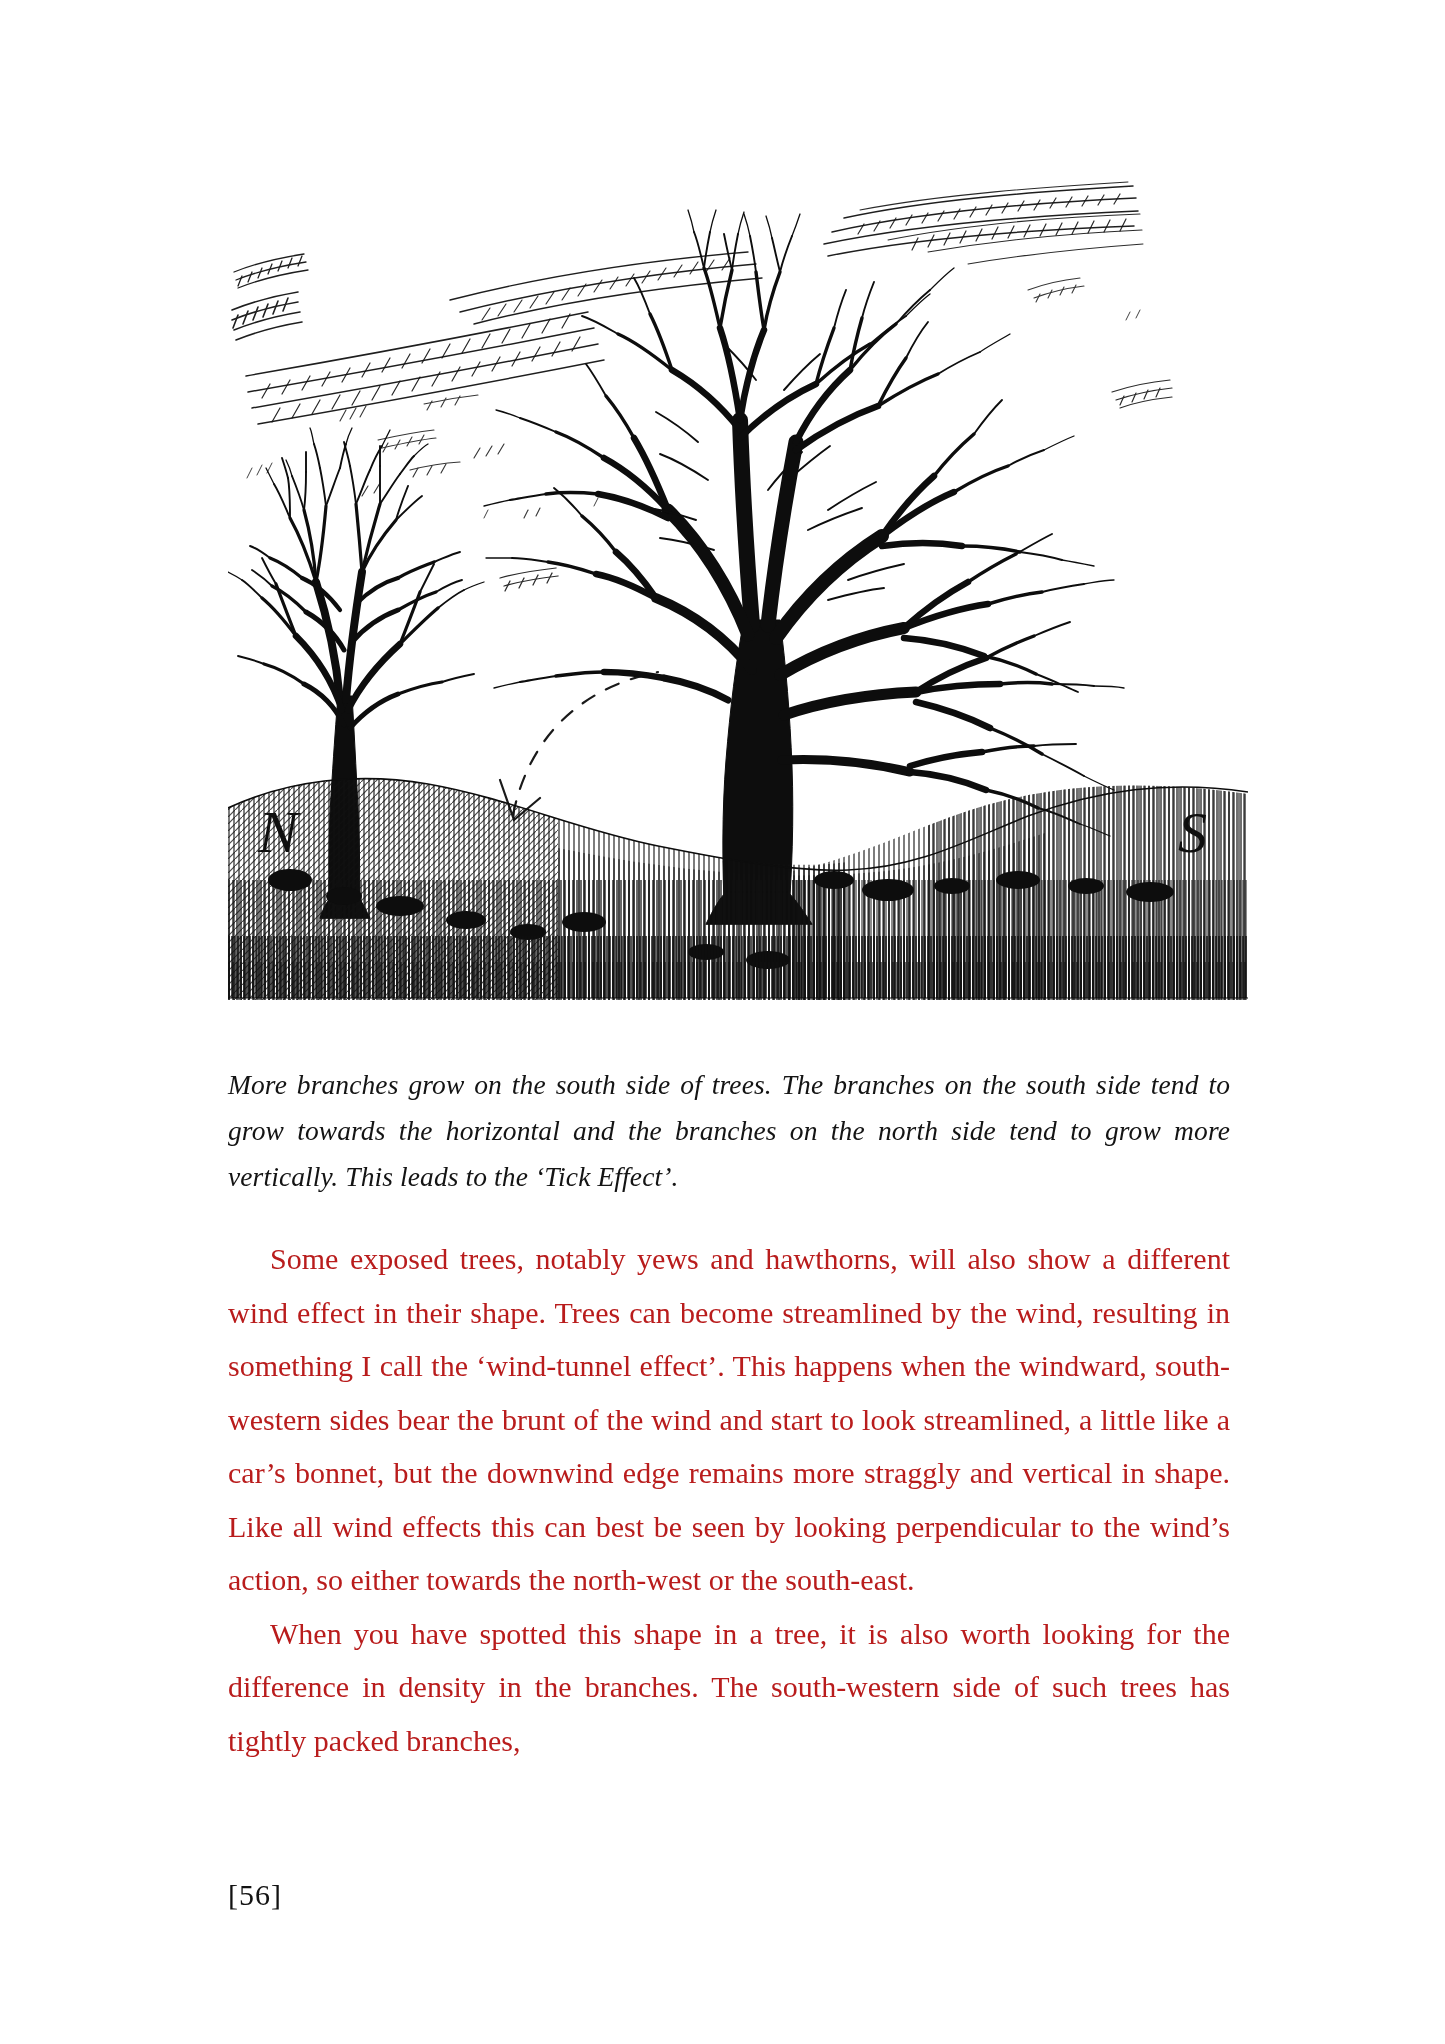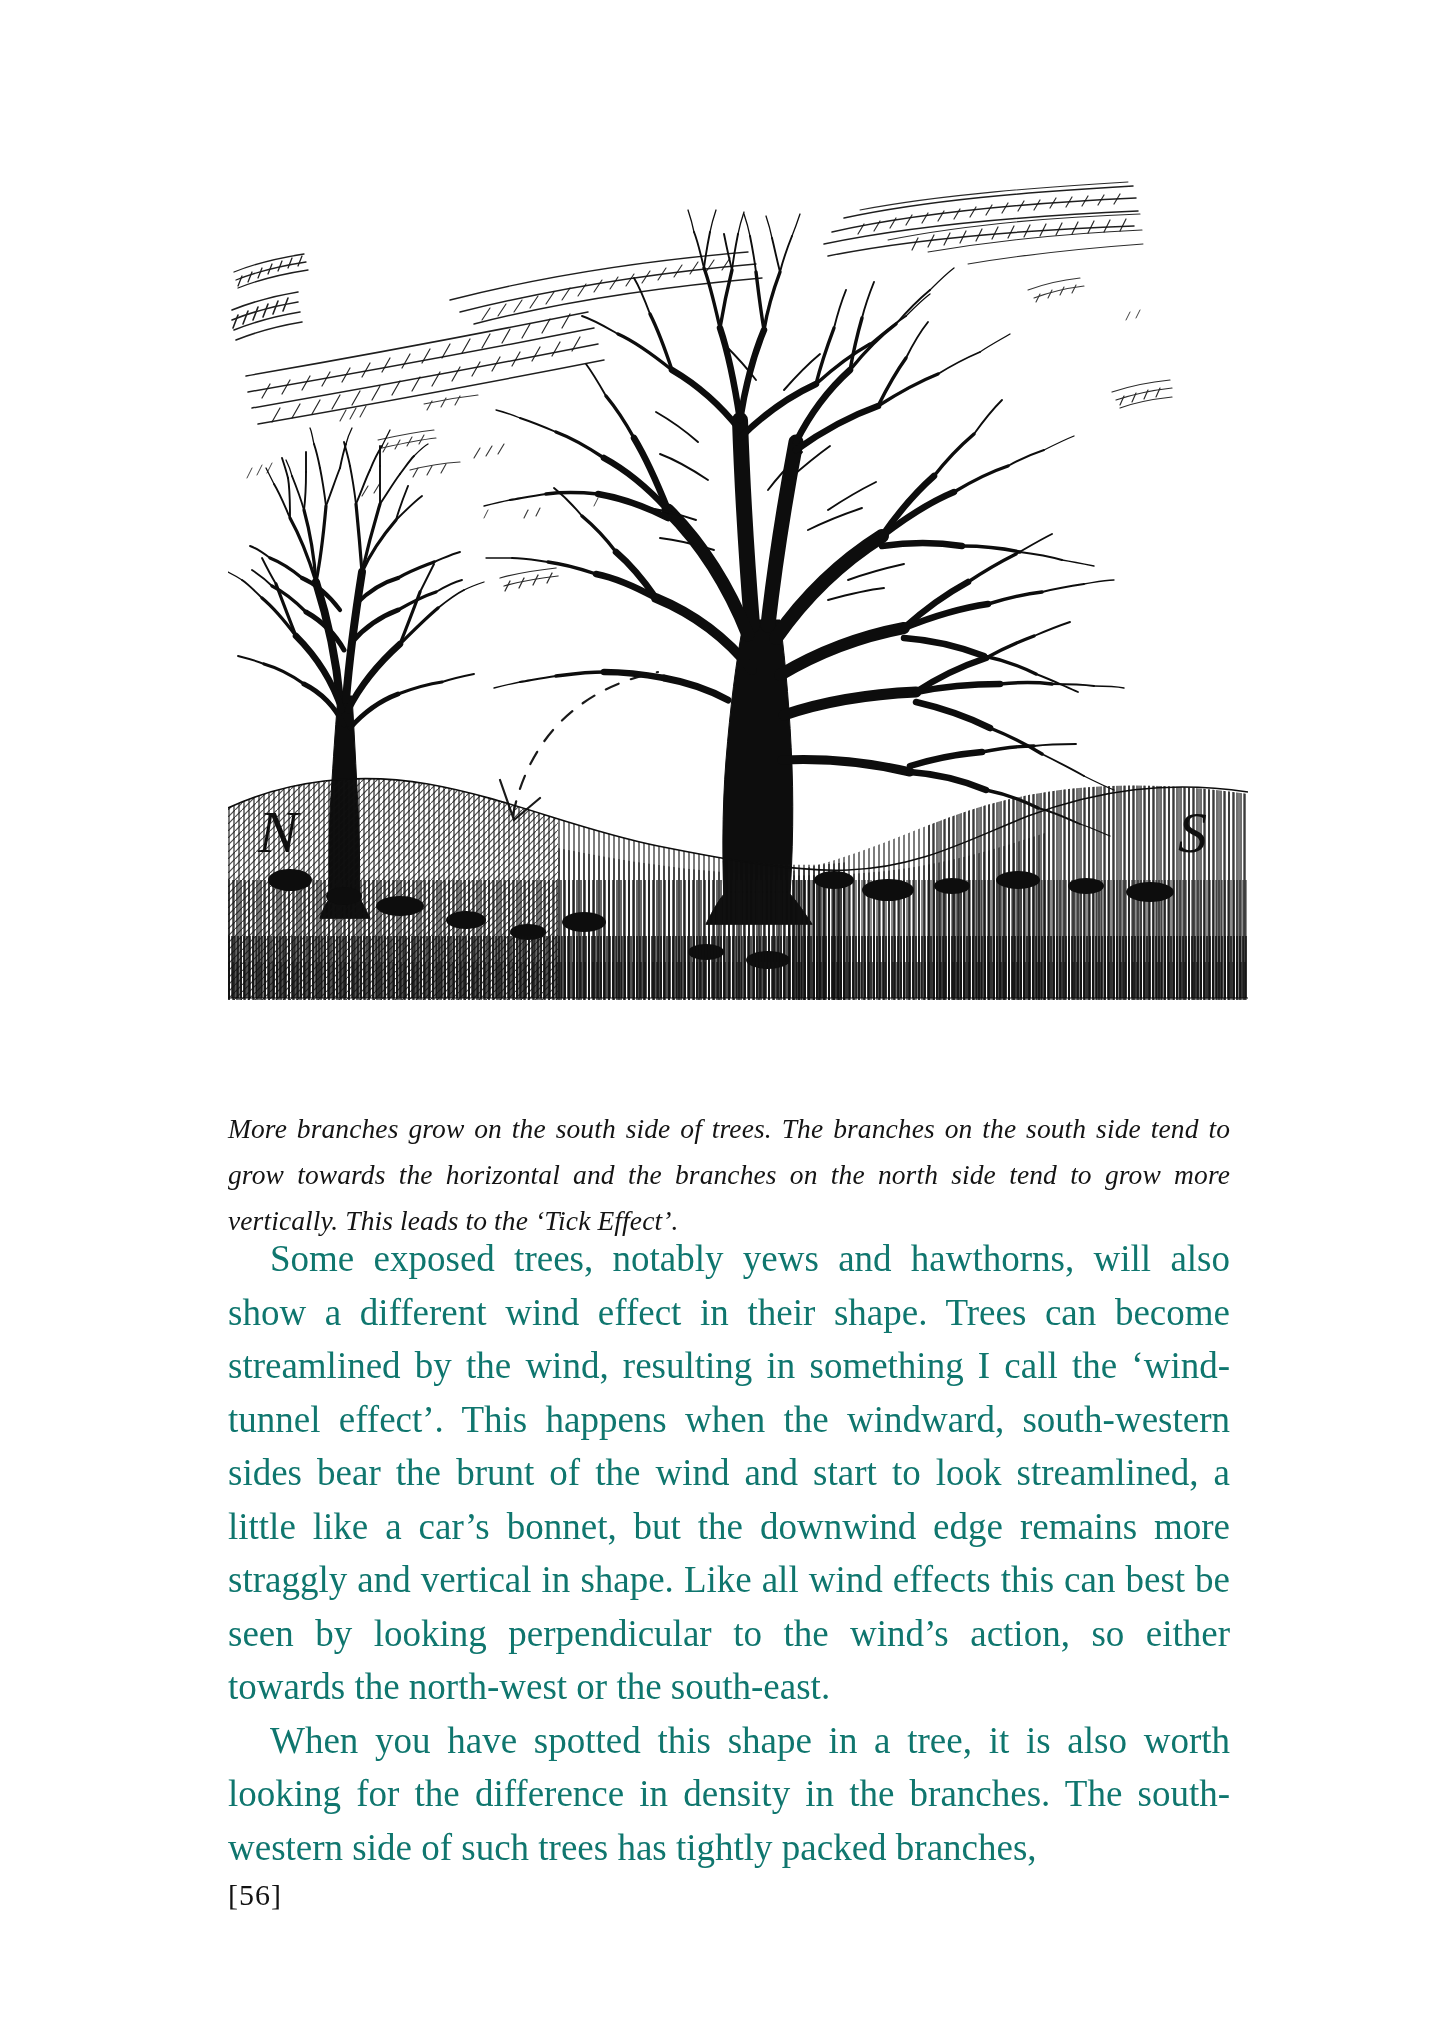--- a/index.html
+++ b/index.html
@@ -55,33 +55,32 @@
     left: 228px;
     top: 1062px;
     width: 1002px;
     font-style: italic;
     font-size: 27.5px;
     line-height: 46px;
     text-align: justify;
     text-align-last: left;
     color: #141414;
     letter-spacing: 0.1px;
-    margin-top: 44px;
   }
 
   
   .body-copy {
     position: absolute;
     left: 228px;
     top: 1232px;
     width: 1002px;
-    font-size: 37px;
+    font-size: 30px;
     line-height: 53.5px;
     text-align: justify;
-    color: #0f766e;
+    color: #b91c1c;
   }
   .body-copy p {
     margin: 0;
     text-indent: 42px;
     text-align: justify;
   }
   .body-copy p.last-para {
     text-align: justify;
     text-align-last: left;
   }

